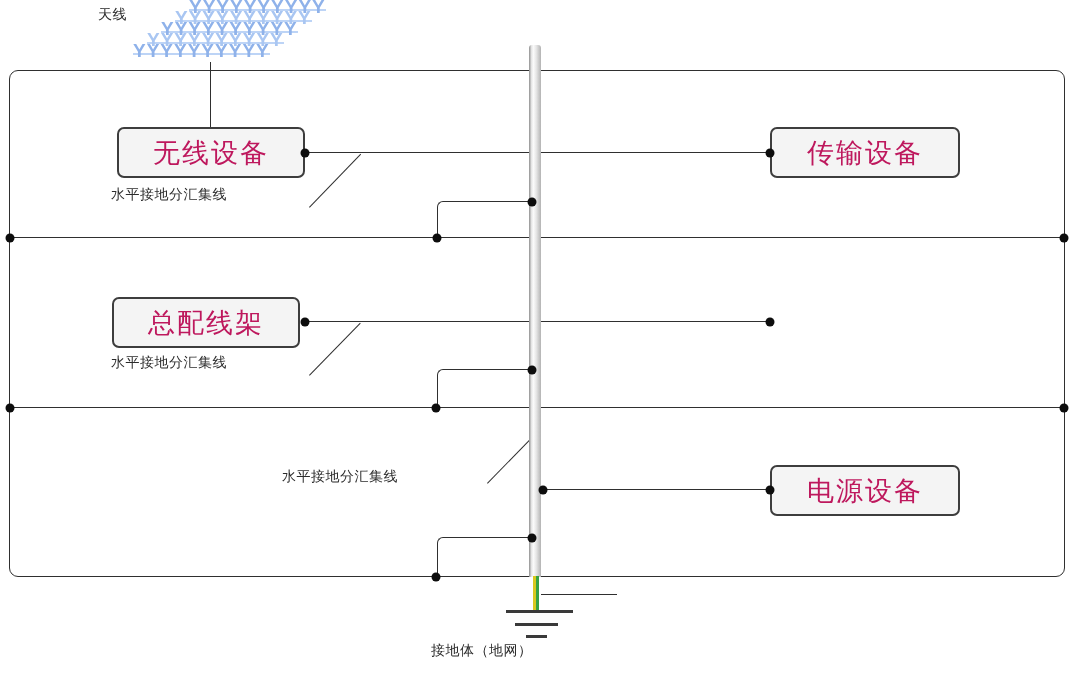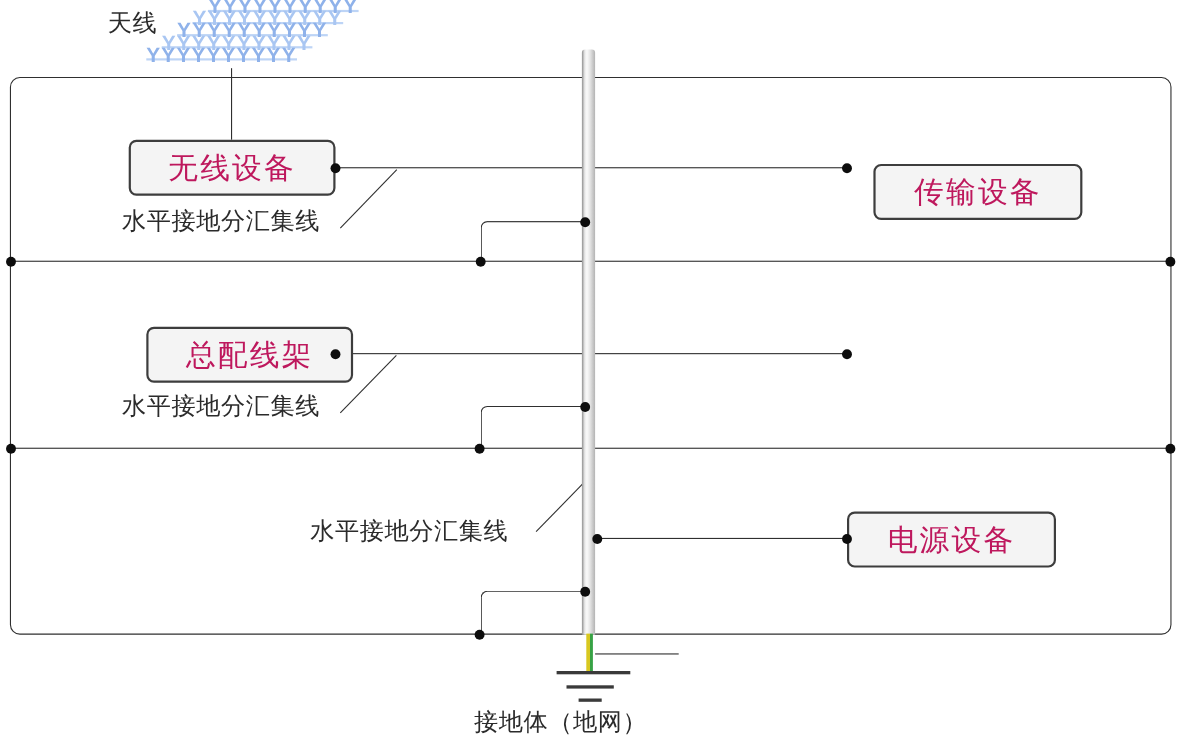--- a/index.html
+++ b/index.html
@@ -72,21 +72,21 @@
     display: flex;
     align-items: center;
     justify-content: center;
     font-size: 27px;
     letter-spacing: 2px;
     color: #be185d;
     z-index: 4;
   }
   .anno {
     position: absolute;
-    font-size: 22px;
+    font-size: 14px;
     letter-spacing: 0.5px;
     color: #2b2b2b;
     white-space: nowrap;
     z-index: 5;
     text-align: center;
   }
   
   .mesh {
     position: absolute;
     left: 133px; top: 0px;
@@ -154,24 +154,24 @@
   <div class="vbar"></div>
 
   <div class="wire"></div>
   <div class="gbar" style="left:506px; top:610px; width:67px;"></div>
   <div class="gbar" style="left:515px; top:623px; width:43px;"></div>
   <div class="gbar" style="left:526px; top:635px; width:21px;"></div>
 
   <div class="eqbox" style="left:117px; top:127px; width:188px;">
     <span>无线设备</span>
   </div>
-  <div class="eqbox" style="left:794px; top:127px;margin-top:22px;">
+  <div class="eqbox" style="left:770px; top:127px;">
     <span>传输设备</span>
   </div>
-  <div class="eqbox" style="left:133px; top:297px; width:188px;">
+  <div class="eqbox" style="left:112px; top:297px; width:188px;">
     <span>总配线架</span>
   </div>
   <div class="eqbox" style="left:770px; top:465px;">
     <span>电源设备</span>
   </div>
 
   <div class="anno" style="left:111px; top:186px;">水平接地分汇集线</div>
   <div class="anno" style="left:111px; top:354px;">水平接地分汇集线</div>
   <div class="anno" style="left:282px; top:468px;">水平接地分汇集线</div>
   <div class="anno" style="left:431px; top:642px;">接地体（地网）</div>

